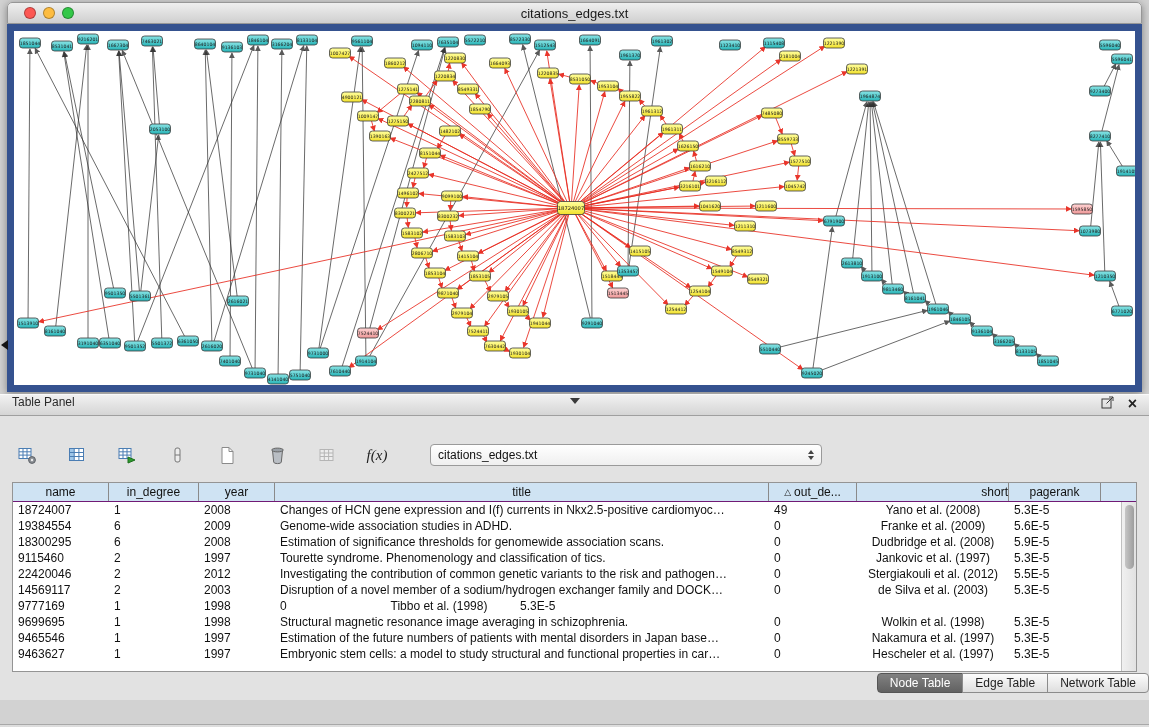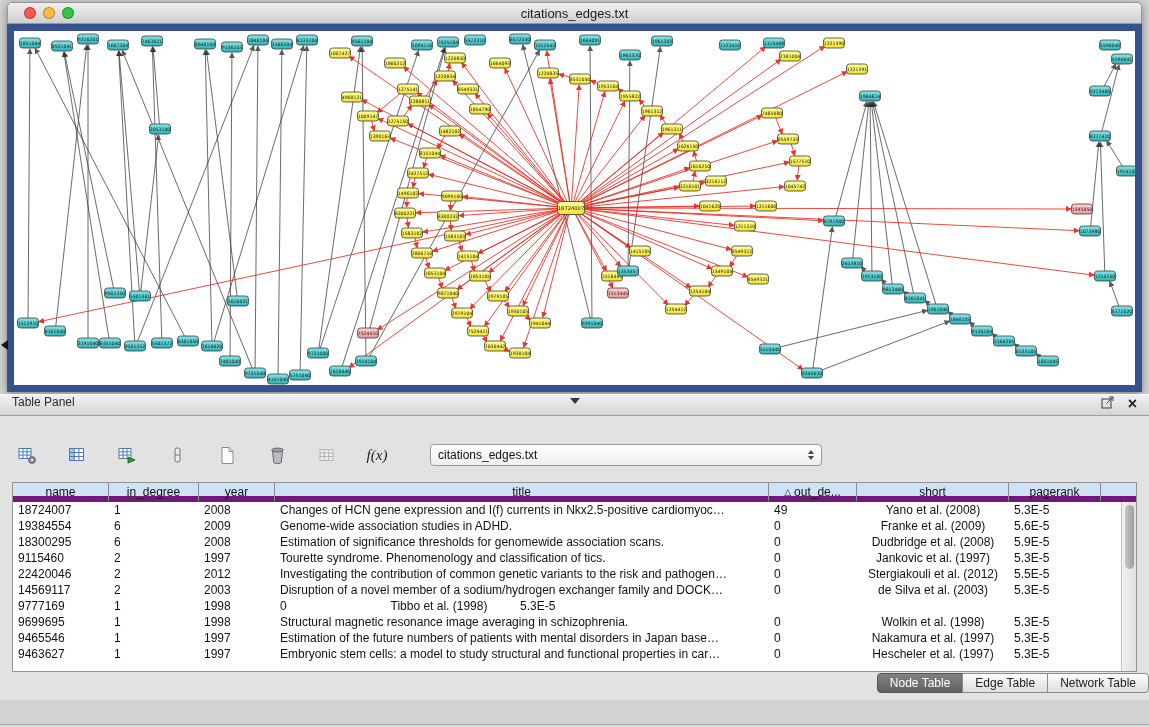--- a/index.html
+++ b/index.html
@@ -35,29 +35,29 @@
   .tp-toolbar{position:absolute;top:46px;left:14px;right:14px;height:30px;display:flex;align-items:center;gap:24px;}
   .tbtn{width:26px;height:26px;display:flex;align-items:center;justify-content:center;background:none;border:none;padding:0;}
   .fx-text{font-family:"Liberation Serif",serif;font-style:italic;font-size:15px;color:#222;}
   .combo{display:flex;align-items:center;width:392px;height:22px;background:linear-gradient(#ffffff,#efefef);
          border:1px solid #9a9a9a;border-radius:4px;padding:0 7px;margin-left:16px;font-size:12px;color:#111;box-sizing:border-box;}
   .combo .arrows{margin-left:auto;display:flex;flex-direction:column;gap:2px;}
   .arr-up{width:0;height:0;border-left:3.5px solid transparent;border-right:3.5px solid transparent;border-bottom:4px solid #444;}
   .arr-dn{width:0;height:0;border-left:3.5px solid transparent;border-right:3.5px solid transparent;border-top:4px solid #444;}
 
   .table-wrap{position:absolute;top:88px;left:12px;right:12px;height:188px;background:#fff;border:1px solid #949494;}
-  .thead{display:flex;height:19px;background:#cfe3f3;border-bottom:6px solid #701a75;box-sizing:border-box;}
+  .thead{display:flex;height:19px;background:#cfe3f3;border-bottom:1px solid #701a75;box-sizing:border-box;}
   .hcell{box-sizing:border-box;border-right:1px solid #8a8a8a;font-size:12px;height:18px;color:#111;
          overflow:hidden;white-space:nowrap;display:flex;align-items:center;justify-content:center;gap:3px;}
   .hcell.fill{flex:1;border-right:none;}
   .sort-tri{font-size:9px;color:#222;}
   .tbody{position:absolute;top:19px;left:0;right:15px;bottom:0;overflow:hidden;}
   .trow{display:flex;height:16px;}
   .tcell{box-sizing:border-box;font-size:12px;line-height:16px;padding:0 5px;color:#111;overflow:hidden;white-space:nowrap;}
-  .c0{width:96px;}.c1{width:90px;}.c2{width:76px;}.c3{width:494px;}.c4{width:88px;}.c5{width:152px;}.c6{width:92px;}
+  .c0{width:96px;}.c1{width:90px;}.c2{width:76px;}.c3{width:494px;}.c4{width:88px;}.c5{width:152px;justify-content:flex-end;}.c6{width:92px;}
   .tcell.c5{text-align:center;}
   .vscroll{position:absolute;top:19px;right:0;bottom:0;width:15px;background:linear-gradient(90deg,#f0f0f0,#e1e1e1);
            border-left:1px solid #c0c0c0;box-sizing:border-box;}
   .thumb{width:9px;margin:3px auto 0;height:64px;background:linear-gradient(90deg,#c6c6c6,#9d9d9d);border-radius:5px;}
 
   .tabs{position:absolute;left:0;right:0;bottom:7px;display:flex;justify-content:flex-end;}
   .tab{font-family:inherit;font-size:12px;height:20px;padding:0 12px;background:linear-gradient(#fcfcfc,#dedede);
        border:1px solid #8b8b8b;color:#222;margin-left:-1px;cursor:default;}
   .tab:first-child{border-radius:4px 0 0 4px;margin-left:0;}
   .tab:last-child{border-radius:0 4px 4px 0;}

